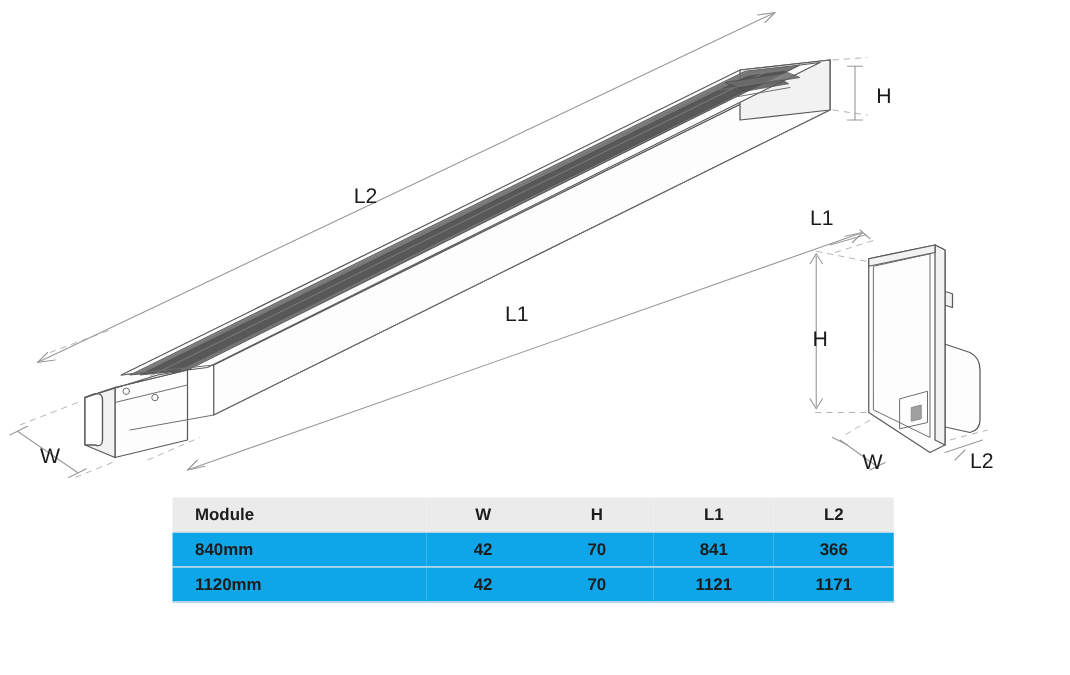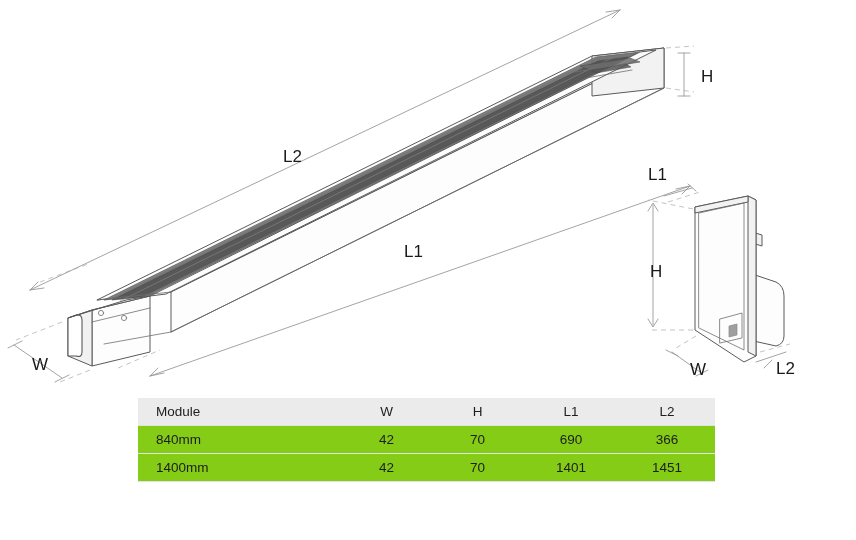--- a/index.html
+++ b/index.html
@@ -104,38 +104,38 @@
     width: 552px;
   }
   table.spec {
     border-collapse: collapse;
     width: 552px;
     table-layout: fixed;
     font-size: 13.5px;
     color: #1d1d1d;
   }
   table.spec th, table.spec td {
-    font-weight: normal;
+    font-weight: bold;
     padding: 0;
     height: 24px;
     line-height: 27px;
     text-align: center;
     border-bottom: 1px solid #e2e2e2;
   }
   table.spec thead th {
     background: #ebebeb;
     border-bottom: 1px solid #e2e2e2;
   }
   table.spec thead th.col-module,
   table.spec tbody td.col-module {
     text-align: left;
     padding-left: 18px;
   }
   table.spec tbody tr td {
-    background: #84cc16;
+    background: #0ea5e9;
   }
   .col-w-module { width: 185px; }
   .col-w-val { width: 91px; }
   .col-w-l { width: 96px; }
 </style>
 </head>
 <body>
 
 <div id="canvas">
 
@@ -277,27 +277,27 @@
           <th class="col-w-val">H</th>
           <th class="col-w-l">L1</th>
           <th class="col-w-l">L2</th>
         </tr>
       </thead>
       <tbody>
         <tr>
           <td class="col-module">840mm</td>
           <td>42</td>
           <td>70</td>
-          <td>690</td>
+          <td>841</td>
           <td>366</td>
         </tr>
         <tr>
-          <td class="col-module">1400mm</td>
+          <td class="col-module">1120mm</td>
           <td>42</td>
           <td>70</td>
-          <td>1401</td>
-          <td>1451</td>
+          <td>1121</td>
+          <td>1171</td>
         </tr>
       </tbody>
     </table>
   </div>
 
 </div>
 
 </body></html>

